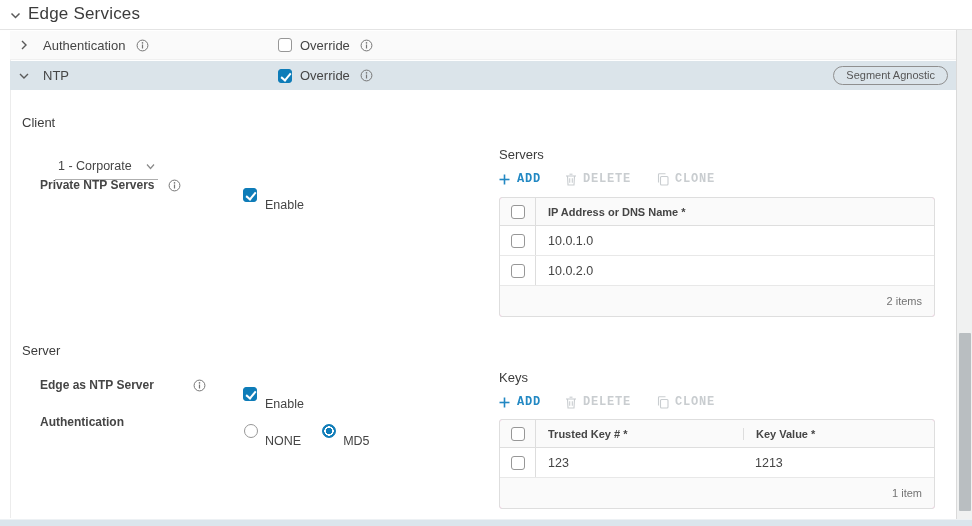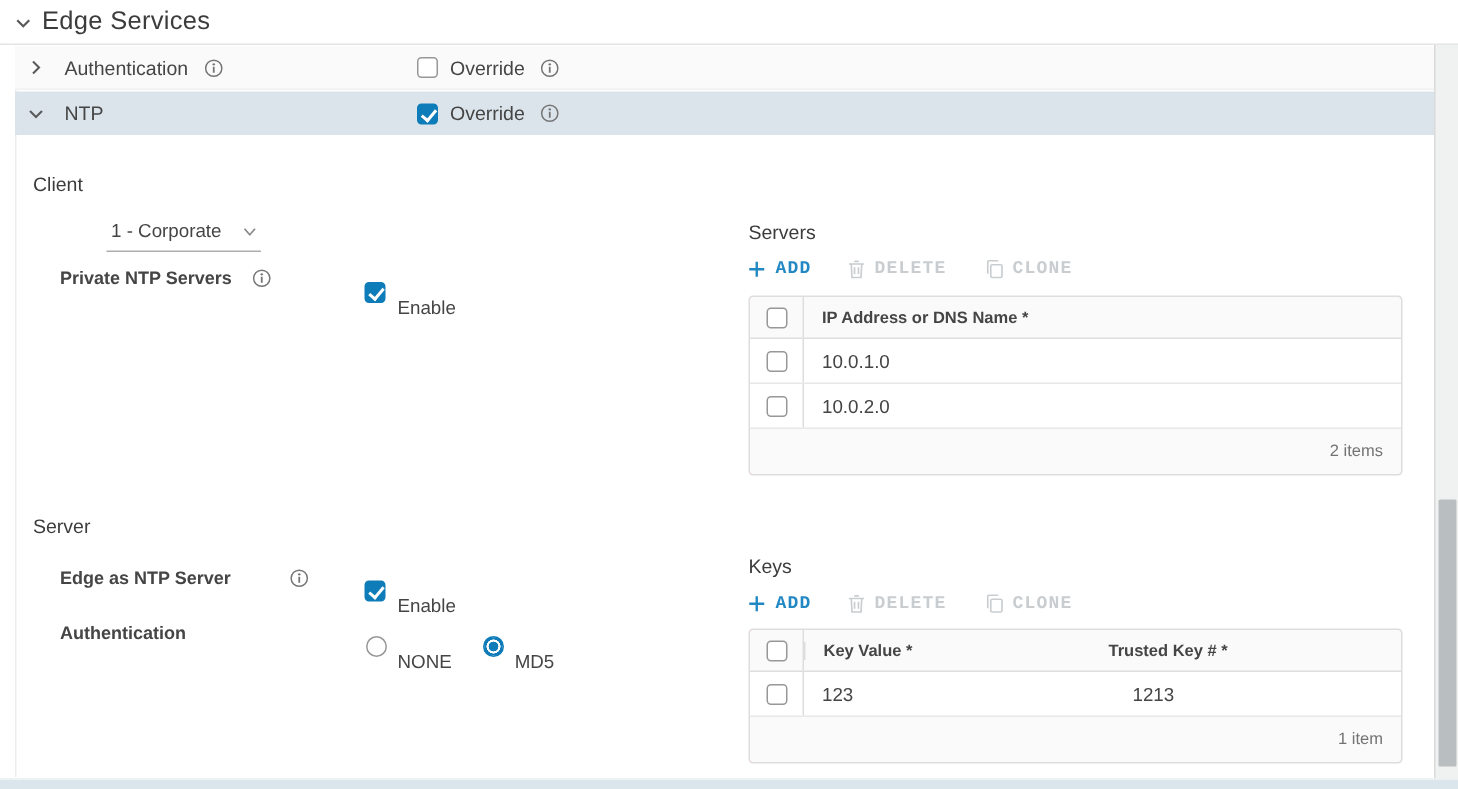--- a/index.html
+++ b/index.html
@@ -30,21 +30,21 @@
   .cb.checked { background:#0e7cb8; border-color:#0e7cb8; }
   .cb.checked::after { content:""; position:absolute; left:4px; top:1px; width:4px; height:8px; border:solid #fff; border-width:0 2px 2px 0; transform:rotate(40deg); }
   .radio { width:14px; height:14px; border:1px solid #979797; border-radius:50%; background:#fff; flex:0 0 14px; }
   .radio.checked { border:1px solid #0e7cb8; background:radial-gradient(circle, #0e7cb8 0 3.2px, #fff 3.4px 4.6px, #0e7cb8 4.8px); }
 
   .section-title { position:absolute; font-size:13px; color:#3c3c3c; }
   .field-label { font-size:12px; font-weight:bold; color:#454545; }
   .ctl-label { font-size:12.5px; color:#454545;margin-top:20px; }
   .hrow { position:absolute; display:flex; align-items:center; }
 
-  .dropdown { position:absolute; left:55px; top:145px; width:103px; display:flex; align-items:flex-start; border-bottom:1px solid #aeaeae; padding:2px 2px 6px 3px; cursor:pointer;margin-left:16px; }
+  .dropdown { position:absolute; left:55px; top:157px; width:103px; display:flex; align-items:flex-start; border-bottom:1px solid #aeaeae; padding:2px 2px 6px 3px; cursor:pointer; }
   .dropdown .val { font-size:12.5px; color:#454545; }
   .dropdown .dd-chev { margin-left:auto; color:#8a8a8a; display:flex; padding-top:2px; }
 
   
   .toolbar { position:absolute; display:flex; align-items:center; }
   .tb-btn { display:flex; align-items:center; font-size:12px; font-weight:bold; letter-spacing:.8px; background:none; border:none; cursor:pointer; font-family:Liberation Mono, monospace; padding:0; }
   .tb-btn .ic { display:flex; margin-right:6px; }
   .tb-add { color:#2288c3; }
   .tb-dis { color:#c9cdd0; }
   .tb-gap1 { margin-left:24px; }
@@ -123,20 +123,21 @@
       <span class="cb checked"></span>
       <span class="lbl">Override</span>
       <span class="inf">
         <svg width="13" height="13" viewBox="0 0 13 13">
             <circle cx="6.5" cy="6.5" r="5.4" fill="none" stroke="#767676" stroke-width="1"></circle>
             <circle cx="6.5" cy="3.9" r="0.8" fill="#767676"></circle>
             <rect x="5.9" y="5.5" width="1.2" height="4" fill="#767676"></rect>
           </svg>
       </span>
     </span>
+    <span class="badge">Segment Agnostic</span>
   </div>
 
   <div class="section-title" style="left:22px; top:115px;">Client</div>
 
   <div class="dropdown">
     <span class="val">1 - Corporate</span>
     <span class="dd-chev">
       <svg width="11" height="11" viewBox="0 0 11 11" fill="none" stroke="currentColor" stroke-width="1.2">
           <polyline points="2,3.5 5.5,7.5 9,3.5"></polyline>
         </svg>
@@ -275,22 +276,22 @@
       </span>
       <span>CLONE</span>
     </button>
   </div>
 
   <div class="dg" style="left:499px; top:419px;">
     <div class="dg-header">
       <div class="dg-check">
           <span class="cb"></span>
         </div>
+      <div class="dg-cell dg-col1 txt">Trusted Key # *</div>
       <div class="dg-cell dg-col2 txt">Key Value *</div>
-      <div class="dg-cell dg-col1 txt">Trusted Key # *</div>
     </div>
     <div class="dg-row">
       <div class="dg-check">
           <span class="cb"></span>
         </div>
       <div class="dg-cell dg-col1">123</div>
       <div class="dg-cell dg-col2">1213</div>
     </div>
     <div class="dg-footer">1 item</div>
   </div>

